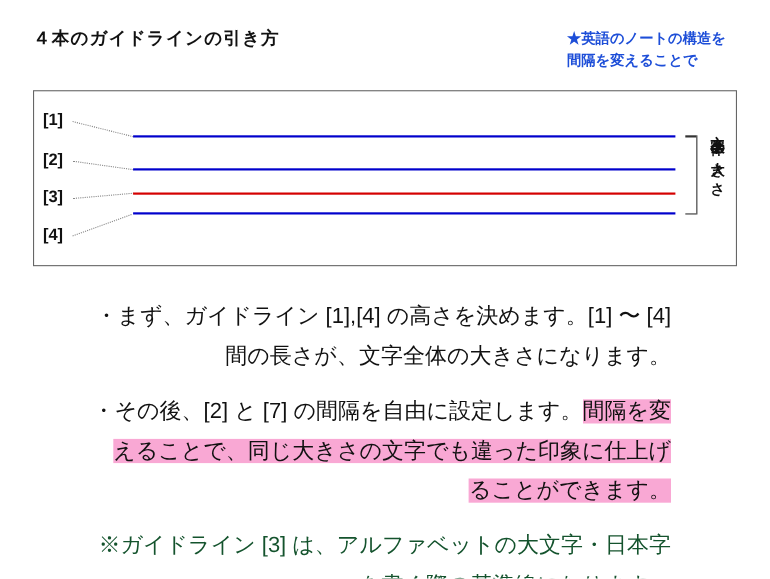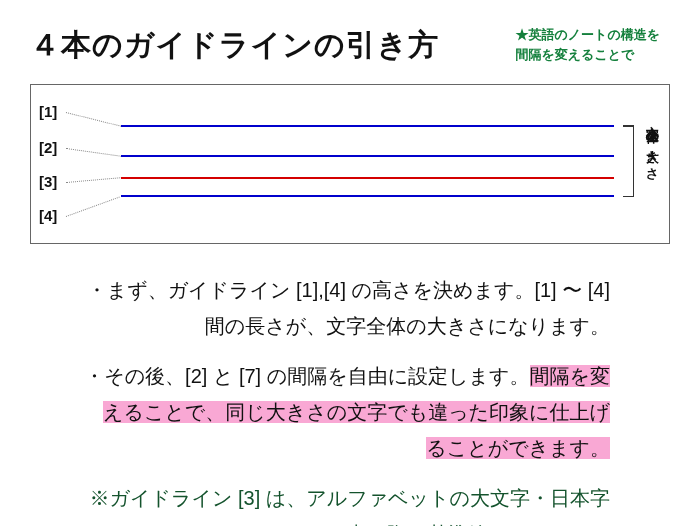--- a/index.html
+++ b/index.html
@@ -6,29 +6,29 @@
   body {
     width: 700px;
     height: 526px;
     background: #fff;
     font-family: "Hiragino Sans", "Meiryo", sans-serif;
     position: relative;
     padding: 25px 30px;
   }
   .header { display: flex; align-items: flex-start; gap: 20px; }
   .title {
-    font-size: 30px;
+    font-size: 16px;
     font-weight: bold;
     color: #111;
     letter-spacing: 1px;
     text-align: center;
   }
   .note {
     font-size: 13px;
-    color: #15803d;
+    color: #1d4ed8;
     font-weight: bold;
     line-height: 1.5;
     margin-left: auto;
     margin-right: 10px;
   }
   .diagram-wrap {
     margin-top: 18px;
     position: relative;
   }
   .diagram-frame {

